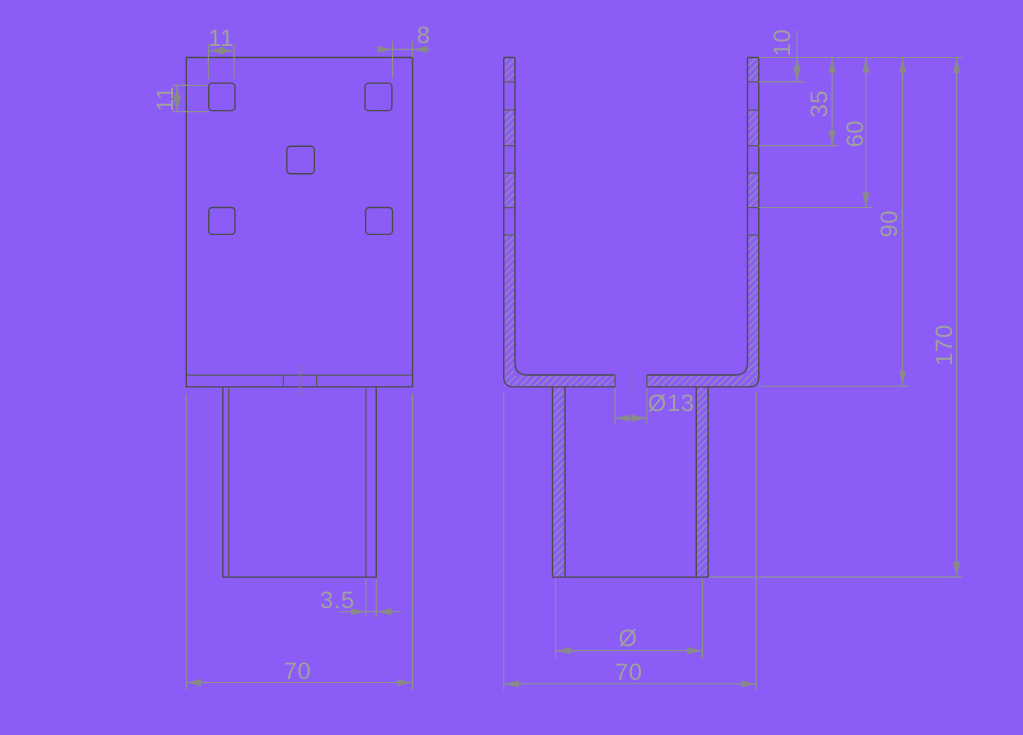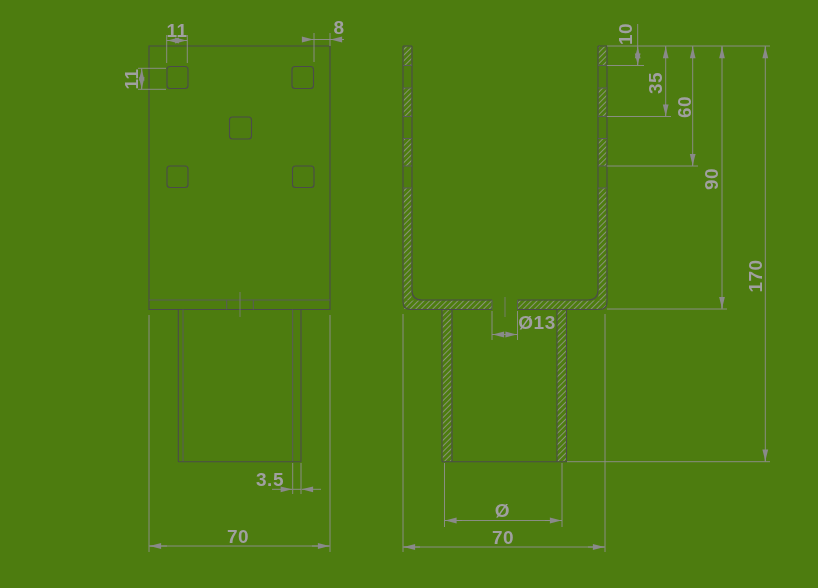--- a/index.html
+++ b/index.html
@@ -1,22 +1,21 @@
 <!DOCTYPE html>
 <html><head>
 <meta charset="utf-8">
 <style>
   html,body{margin:0;padding:0;background:#ffffff;}
   .stage{
     position:relative;
     width:818px;height:588px;
-    background:#4d7c0f;
+    background:#8b5cf6;
     font-family:"Liberation Sans", sans-serif;
     overflow:hidden;
-    font-weight:bold;
   }
   svg{position:absolute;left:0;top:0;}
   .obj{stroke:#4b4b4b;stroke-width:1.1;fill:none;}
   .objthin{stroke:#5a5a5a;stroke-width:1;fill:none;}
   .dim{stroke:#909090;stroke-width:0.9;fill:none;}
   .cl{stroke:#7d7d7d;stroke-width:0.8;fill:none;}
   .hatchfill{fill:url(#hatch);stroke:none;}
   text.dimtxt{
     fill:#a0a0a0;
     font-size:19px;

